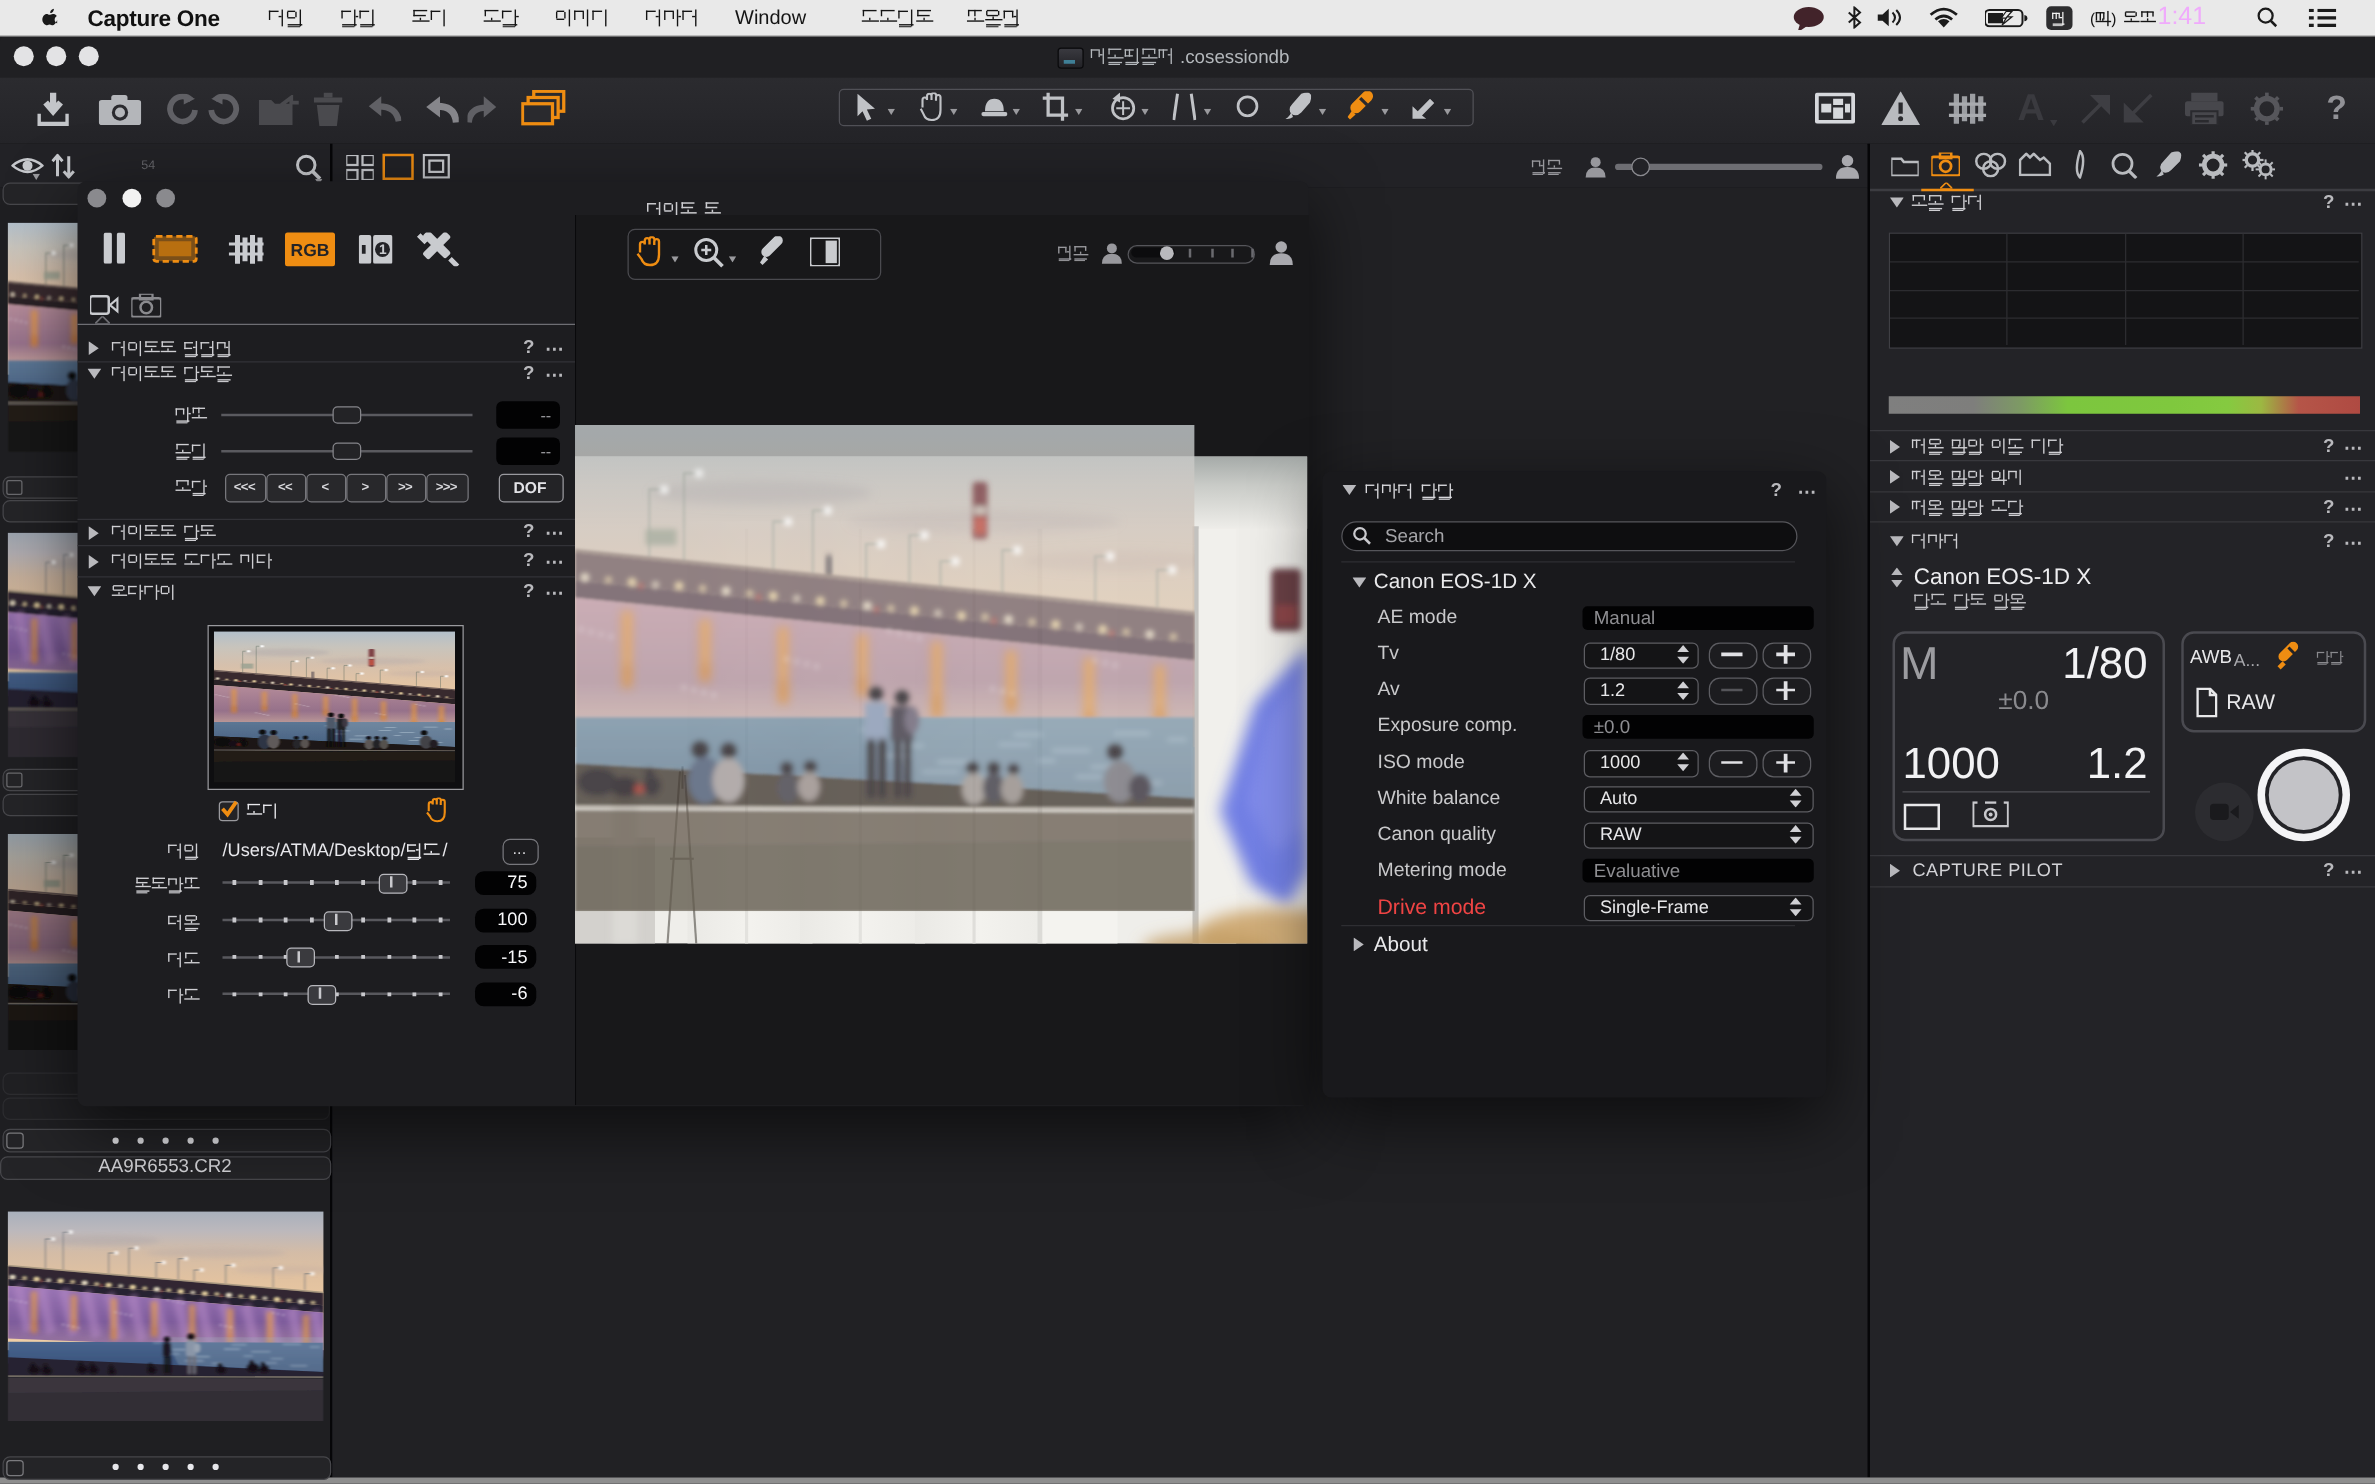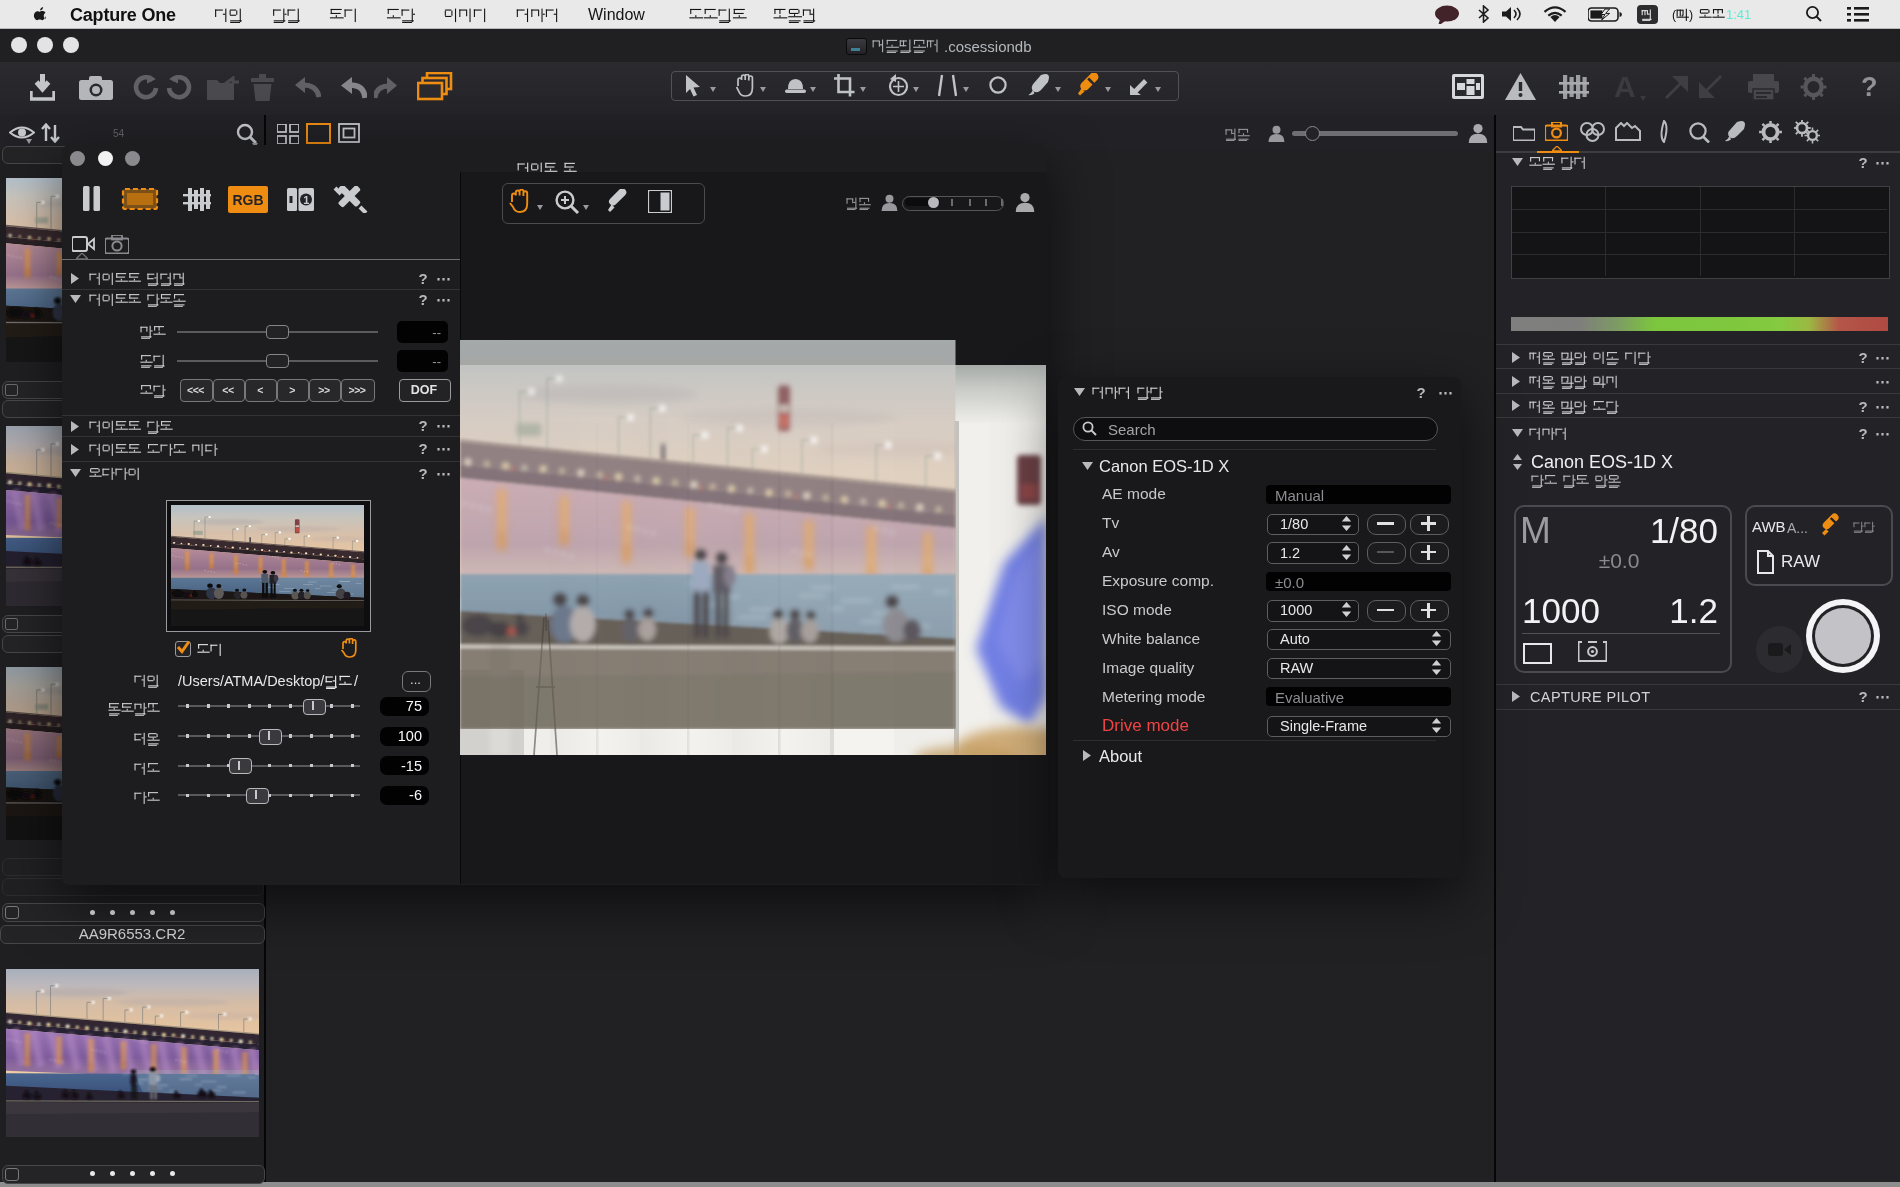--- a/index.html
+++ b/index.html
@@ -194,21 +194,21 @@
         <rect x="32.5" y="6.5" width="1.1" height="1.9" fill="#141414"></rect>
         <rect x="41.0" y="0.8" width="10.0" height="1.1" fill="#141414"></rect>
         <rect x="41.0" y="0.8" width="1.1" height="4.6" fill="#141414"></rect>
         <rect x="49.9" y="1.3" width="1.1" height="3.7" fill="#141414"></rect>
         <rect x="45.5" y="0.8" width="1.1" height="4.6" fill="#141414"></rect>
         <rect x="40.4" y="8.4" width="12.4" height="1.1" fill="#141414"></rect>
         <rect x="45.6" y="6.5" width="1.1" height="1.9" fill="#141414"></rect>
         <text x="0.0" y="11.1" font-size="12.4" fill="#141414" font-family="Liberation Sans, sans-serif">(</text>
         <text x="17.1" y="11.1" font-size="12.4" fill="#141414" font-family="Liberation Sans, sans-serif">)</text>
       </svg></div>
-<div class="t" style="left:1726px;top:14px;transform:translateY(-50%);font-size:13px;color:#5eead4">1:41</div>
+<div class="t" style="left:1726px;top:14px;transform:translateY(-50%);font-size:20px;color:#f0abfc">1:41</div>
 <svg class="abs" style="left:1805px;top:5px" width="18" height="18" viewBox="0 0 18 18">
       <circle cx="7.5" cy="7.5" r="5.6" fill="none" stroke="#1b1b1b" stroke-width="1.8"></circle>
       <path d="M11.6 11.6 L16 16" stroke="#1b1b1b" stroke-width="2"></path>
     </svg>
 <svg class="abs" style="left:1847px;top:7px" width="22" height="15" viewBox="0 0 22 15">
       <rect x="7" y="0" width="15" height="2.6" fill="#1b1b1b"></rect>
       <rect x="7" y="6" width="15" height="2.6" fill="#1b1b1b"></rect>
       <rect x="7" y="12" width="15" height="2.6" fill="#1b1b1b"></rect>
       <rect x="0" y="0" width="4" height="2.6" fill="#1b1b1b"></rect>
       <rect x="0" y="6" width="4" height="2.6" fill="#1b1b1b"></rect>
@@ -2786,21 +2786,21 @@
 <div class="pmbtn" style="left:352px;top:223.2px;width:37px;height:19.4px"></div>
 <div class="abs" style="left:363px;top:231.7px;width:15px;height:2.6px;background:#e0e0e4"></div>
 <div class="abs" style="left:369.2px;top:225.49999999999997px;width:2.6px;height:15px;background:#e0e0e4"></div>
 <div class="t" style="left:44px;top:261.8px;transform:translateY(-50%);font-size:15.5px;color:#c9c9cb">White balance</div>
 <div class="stepbox" style="left:209px;top:252.10000000000002px;width:182px;height:19.4px"></div>
 <div class="t" style="left:222px;top:262.3px;transform:translateY(-50%);font-size:14.5px;color:#e8e8ea">Auto</div>
 <svg class="abs" style="left:373px;top:254.3px" width="11" height="15" viewBox="0 0 11 15">
         <path d="M5.5 0 L10.2 5.6 H0.8 Z" fill="#d0d0d4"></path>
         <path d="M5.5 15 L10.2 9.4 H0.8 Z" fill="#d0d0d4"></path>
       </svg>
-<div class="t" style="left:44px;top:290.7px;transform:translateY(-50%);font-size:15.5px;color:#c9c9cb">Image quality</div>
+<div class="t" style="left:44px;top:290.7px;transform:translateY(-50%);font-size:15.5px;color:#c9c9cb">Canon quality</div>
 <div class="stepbox" style="left:209px;top:281.0px;width:182px;height:19.4px"></div>
 <div class="t" style="left:222px;top:291.2px;transform:translateY(-50%);font-size:14.5px;color:#e8e8ea">RAW</div>
 <svg class="abs" style="left:373px;top:283.2px" width="11" height="15" viewBox="0 0 11 15">
         <path d="M5.5 0 L10.2 5.6 H0.8 Z" fill="#d0d0d4"></path>
         <path d="M5.5 15 L10.2 9.4 H0.8 Z" fill="#d0d0d4"></path>
       </svg>
 <div class="t" style="left:44px;top:319.59999999999997px;transform:translateY(-50%);font-size:15.5px;color:#c9c9cb">Metering mode</div>
 <div class="blackbox" style="left:208px;top:310.09999999999997px;width:185px;height:19px;border-radius:4px"></div>
 <div class="t" style="left:217px;top:320.09999999999997px;transform:translateY(-50%);font-size:15px;color:#8e8e92">Evaluative</div>
 <div class="t" style="left:44px;top:348.5px;transform:translateY(-50%);font-size:17px;color:#ef4444">Drive mode</div>

